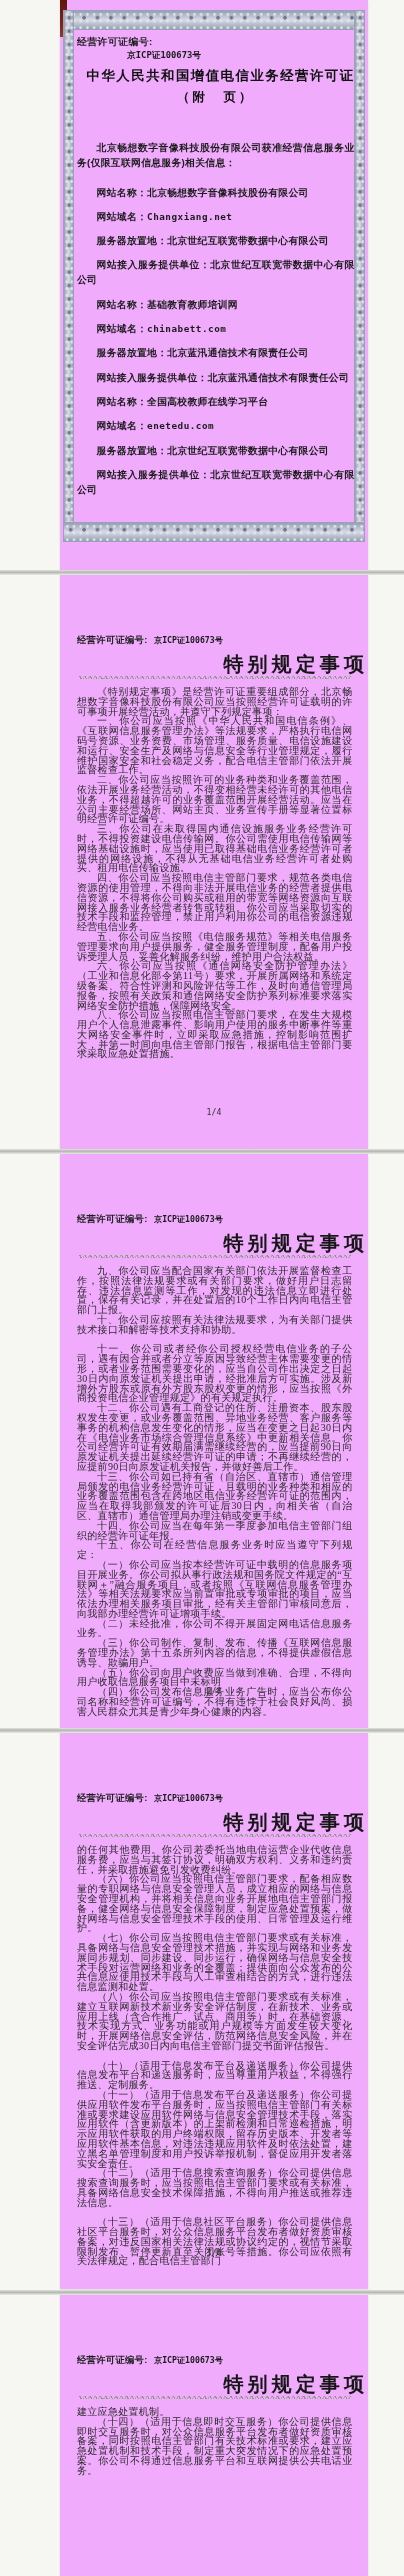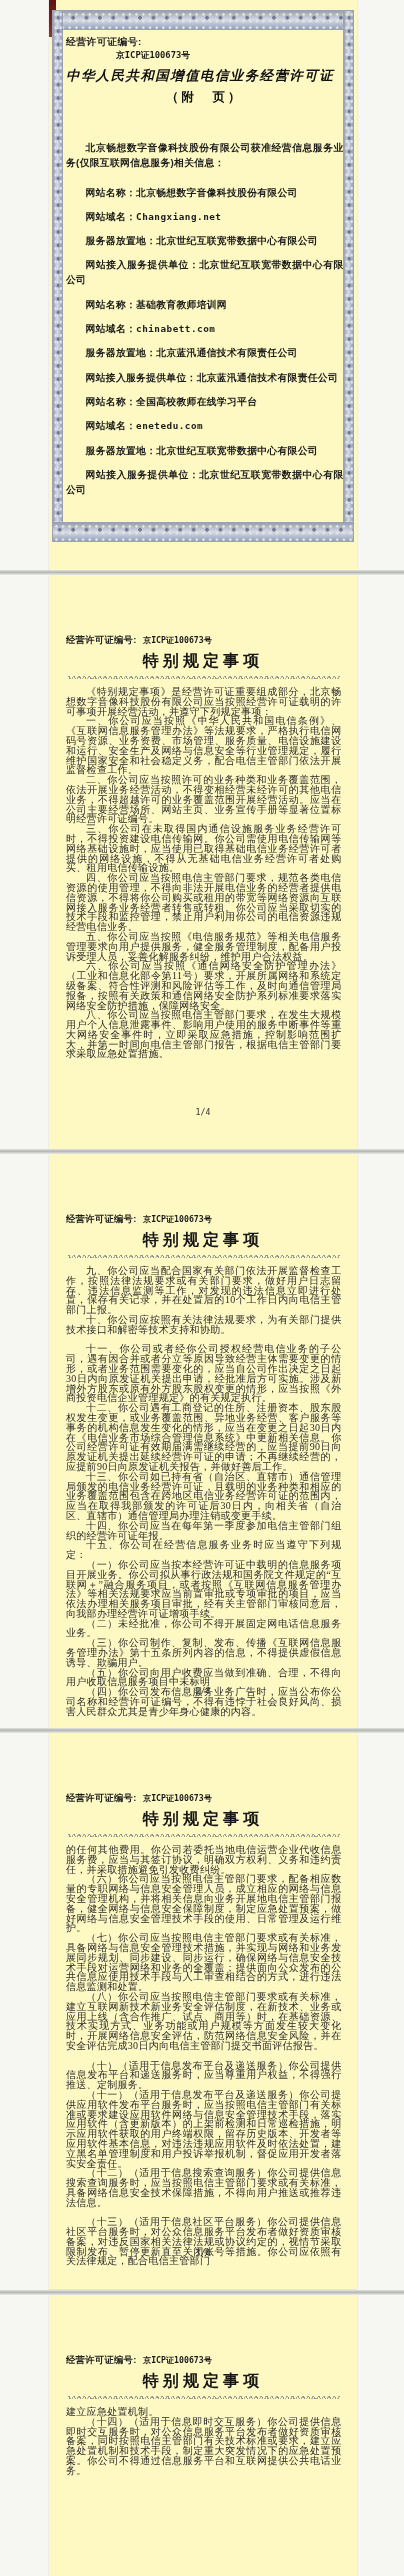--- a/index.html
+++ b/index.html
@@ -4,22 +4,22 @@
 <style>
   html,body{margin:0;padding:0;}
   body{
     width:405px;height:2873px;position:relative;
     background:#f6f6f3;
     font-family:"Liberation Serif","DejaVu Serif",serif;
     color:#262626;
   }
   .canvas{position:absolute;inset:0;overflow:hidden;}
   .page{
-    position:absolute;left:49px;width:308px;
-    background:#fef9c3;
+    position:absolute;left:60px;width:308px;
+    background:#f0abfc;
     box-shadow:0 0.5px 1.5px rgba(0,0,0,.18);
   }
   .page-gap{
     position:absolute;left:0;width:405px;height:5.2px;
     background:linear-gradient(#e2e4e0,#b2b5b0 45%,#e9ebe7);
   }
 
   
   .p1{top:0;height:570px;}
   .red-edge{position:absolute;left:0;top:0;width:6.7px;height:37px;
@@ -44,40 +44,40 @@
   .lace-top{left:4.1px;right:4.1px;top:11.3px;height:17.5px;}
   .lace-bottom{left:4.1px;right:4.1px;top:523px;height:17.5px;}
   .lace-left{left:4.1px;top:11.3px;width:9.3px;height:530px;}
   .lace-right{right:4.1px;top:11.3px;width:9.3px;height:530px;}
 
   .p1-inner{position:absolute;left:17px;right:13.4px;top:36px;}
   .p1-licline{font-family:"Liberation Sans",sans-serif;}
   .p1-lic-label{font-size:9.8px;font-weight:700;letter-spacing:0.5px;color:#1e1e1e;}
   .p1-lic-num{display:block;margin:1px 0 0 50px;font-size:8.8px;font-weight:700;
     font-family:"DejaVu Sans Mono",monospace;color:#1b1b1b;}
-  .p1-title{margin:5.2px 0 0;text-align:left;font-size:13.4px;font-weight:700;
-    letter-spacing:1.5px;color:#111;font-style:italic;}
+  .p1-title{margin:5.2px 0 0;text-align:right;font-size:13.4px;font-weight:700;
+    letter-spacing:1.5px;color:#111;}
   .p1-subtitle{margin:4px 0 0;text-align:center;font-size:12.4px;font-weight:700;
     letter-spacing:3.1px;color:#111;}
   .p1-body{margin-top:34px;font-family:"Liberation Sans",sans-serif;font-weight:700;
     color:#1c1c1c;}
   .p1-intro{font-size:9.8px;line-height:15px;text-indent:2em;letter-spacing:0.3px;
     margin:0 0 14.4px;text-align:justify;}
   .field{font-size:9.8px;line-height:15px;text-indent:2em;letter-spacing:0.3px;
     margin:0 0 9.3px;text-align:justify;}
   .field .fvalue.mono{font-family:"DejaVu Sans Mono",monospace;font-size:9.3px;letter-spacing:0.5px;}
 
   
   .prov{height:574px;}
   .prov-header{position:absolute;left:17px;top:59px;font-family:"Liberation Sans",sans-serif;}
   .prov-lic-label{font-size:9.3px;font-weight:700;letter-spacing:0.3px;color:#1e1e1e;}
   .prov-lic-num{font-size:8.2px;font-weight:700;margin-left:4.1px;
     font-family:"DejaVu Sans Mono",monospace;color:#1b1b1b;}
-  .prov-title{position:absolute;left:0;right:0;top:76px;margin:0;text-align:center;
-    font-size:16px;font-weight:700;letter-spacing:4.1px;color:#161616;}
+  .prov-title{position:absolute;left:0;right:0;top:76px;margin:0;text-align:right;
+    font-size:20px;font-weight:700;letter-spacing:4.1px;color:#161616;}
   .wavy{position:absolute;left:18.5px;right:17.5px;top:101px;height:3.1px;
     background:
       repeating-linear-gradient(62deg,transparent 0 1.5px,#8d948a 1.5px 2.6px,transparent 2.6px 4.6px),
       repeating-linear-gradient(-62deg,transparent 0 1.5px,#a7ada3 1.5px 2.6px,transparent 2.6px 4.6px);
   }
   .pbody{position:absolute;left:17px;right:15.5px;top:112px;}
   .para{margin:0;font-size:10px;line-height:9.8px;letter-spacing:0.3px;
     text-align:justify;color:#2a2a2a;}
   .para.indent{text-indent:2em;}
   .para.gap{margin-top:9.8px;}

